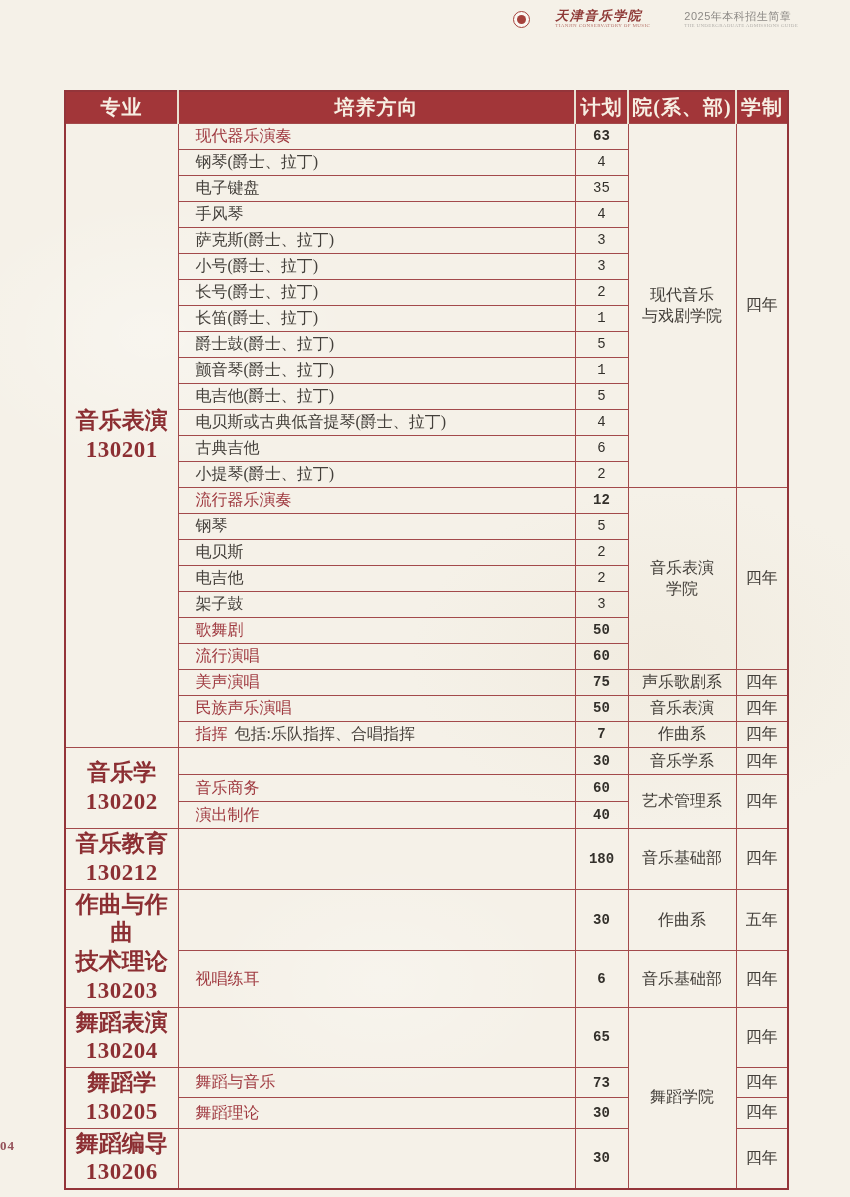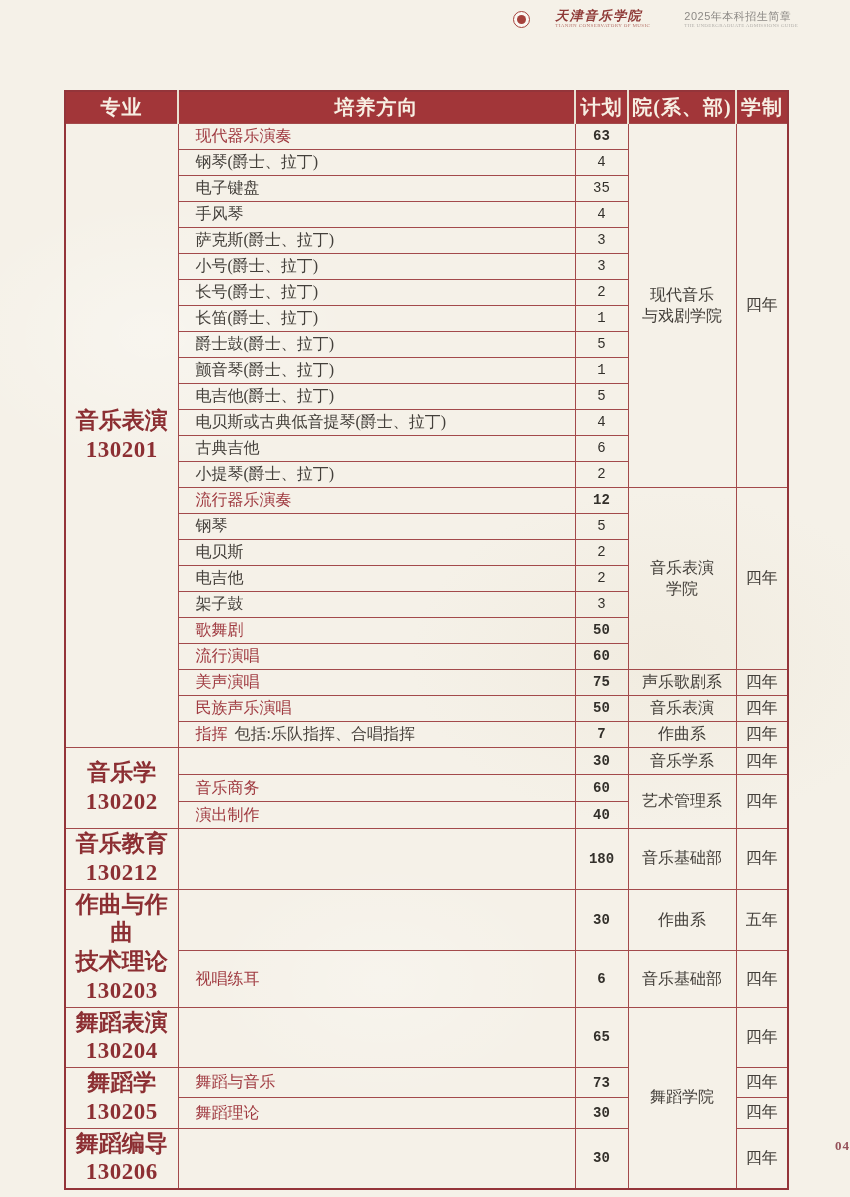--- a/index.html
+++ b/index.html
@@ -103,21 +103,21 @@
     font-size: 23px;
     line-height: 1.25;
   }
   td.major .nm { white-space: pre-line; }
   td.major .cd { letter-spacing: 0.5px; }
   td.col, td.yr { text-align: center; white-space: pre-line; line-height: 1.3; }
 
   
   .footer {
     position: absolute; left: 0; right: 0; top: 1138px;
-    text-align: right;
+    text-align: left;
     font-size: 13px; font-weight: bold; color: #95525a;
     letter-spacing: 1px;
   }
 </style>
 </head>
 <body>
 
 <div class="page">
 
   <div class="brand">

